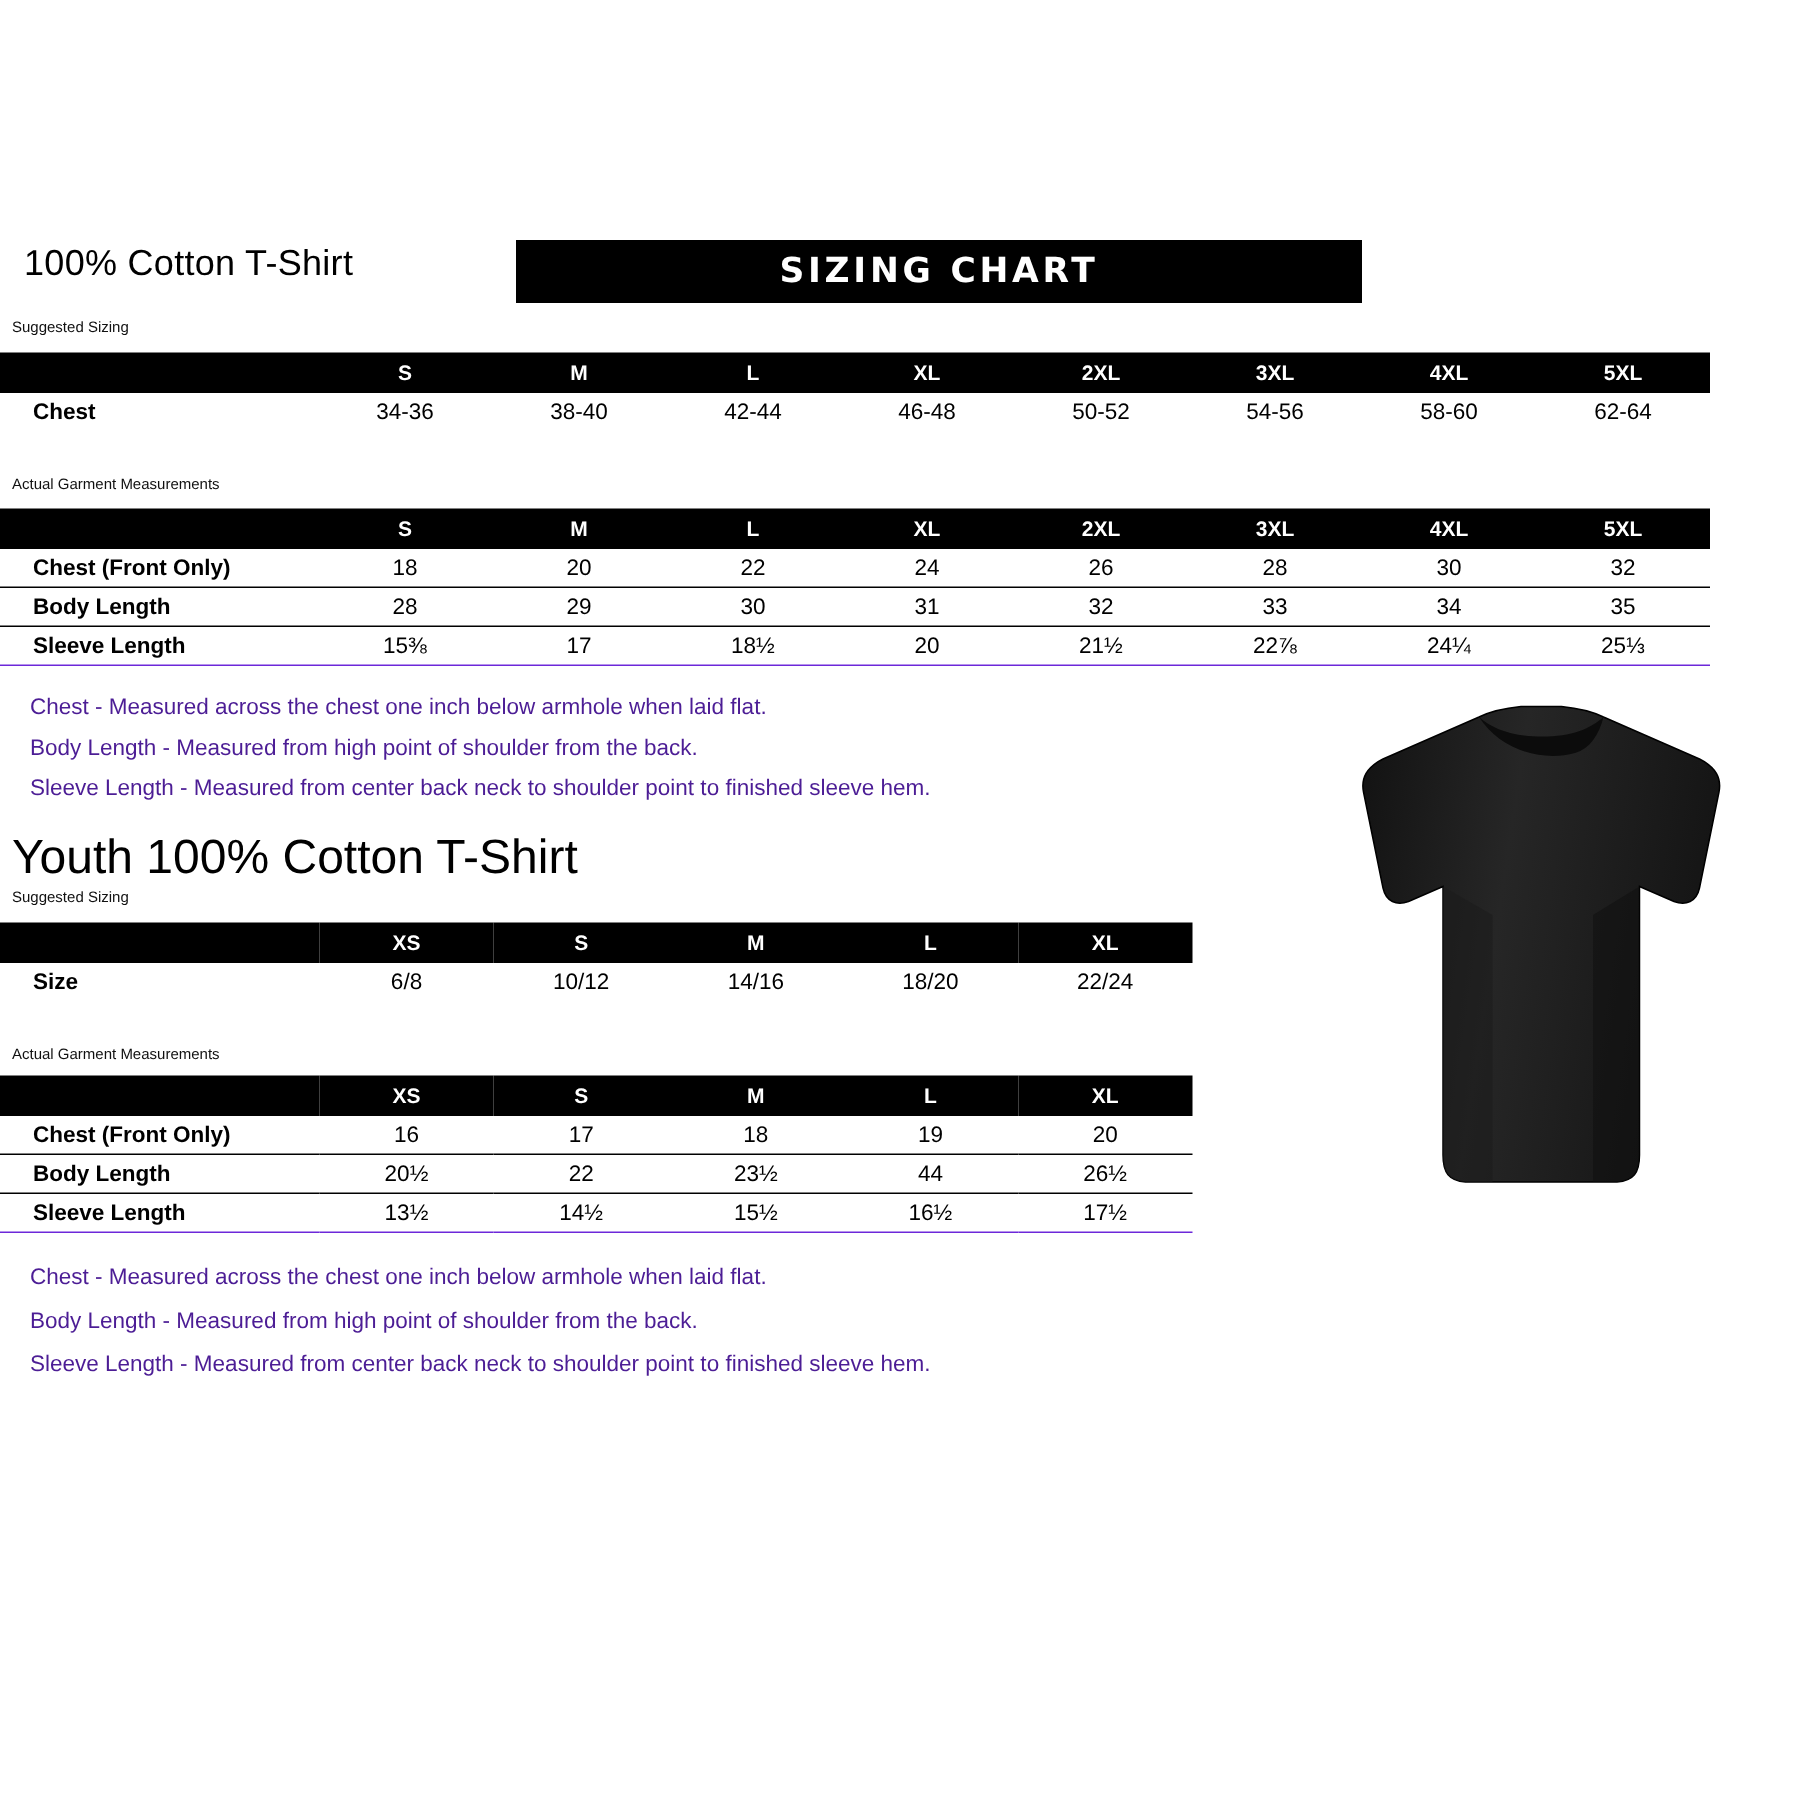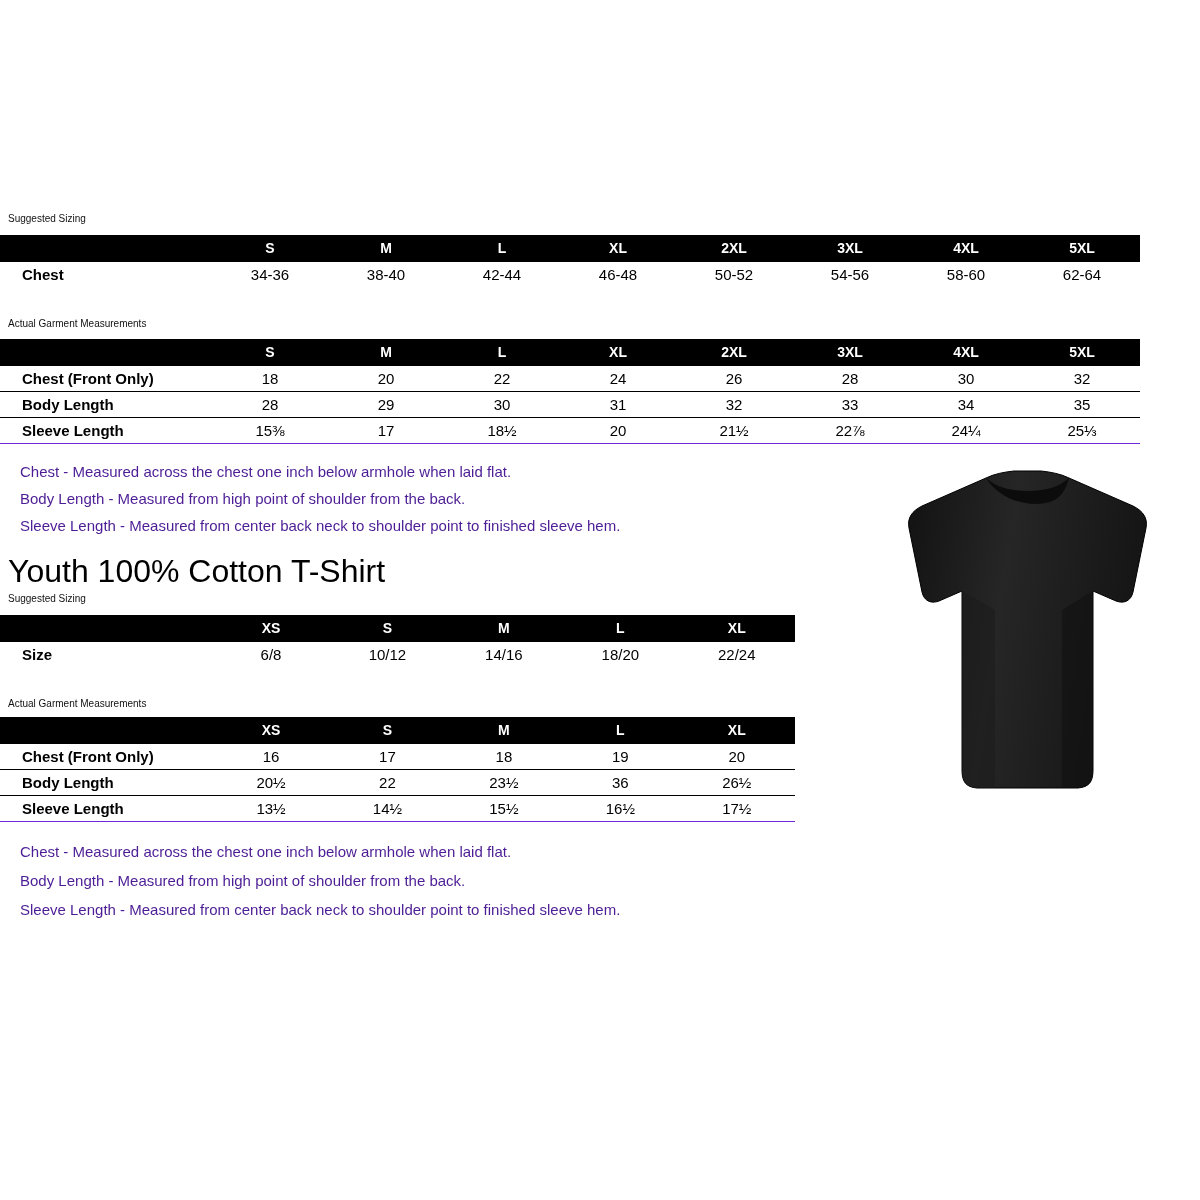--- a/index.html
+++ b/index.html
@@ -133,20 +133,26 @@
     top: 470px;
     width: 275px;
     height: 335px;
   }
 </style>
 </head>
 <body>
 
 <div class="page">
 
+  <div class="top-row">
+    <div class="main-title">100% Cotton T-Shirt</div>
+    <div class="sizing-chart-banner">
+      <span>SIZING CHART</span>
+    </div>
+  </div>
 
   <div class="sublabel" style="left:8px; top:213px;">Suggested Sizing</div>
 
   <table class="chart" id="adult-suggested" style="left:0px; top:235px; width:1140px;">
     <colgroup>
       <col style="width:212px">
       <col style="width:116px">
         <col style="width:116px">
         <col style="width:116px">
         <col style="width:116px">
@@ -314,21 +320,21 @@
         <td>17</td>
         <td>18</td>
         <td>19</td>
         <td>20</td>
       </tr>
       <tr>
         <td class="rowlab">Body Length</td>
         <td>20½</td>
         <td>22</td>
         <td>23½</td>
-        <td>36</td>
+        <td>44</td>
         <td>26½</td>
       </tr>
       <tr>
         <td class="rowlab">Sleeve Length</td>
         <td>13½</td>
         <td>14½</td>
         <td>15½</td>
         <td>16½</td>
         <td>17½</td>
       </tr>

